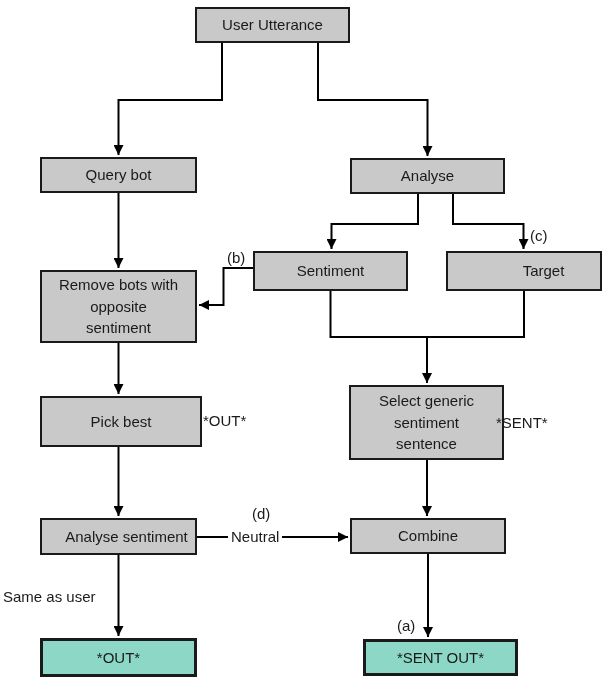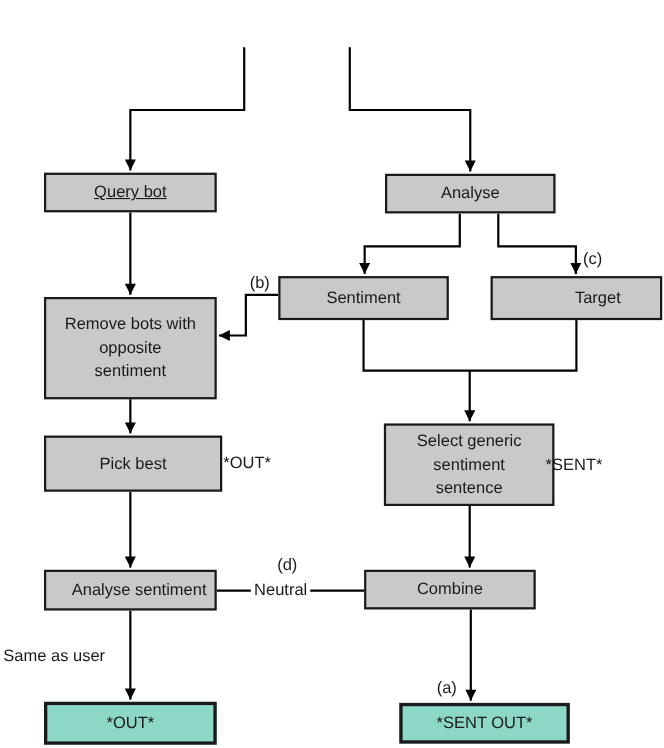--- a/index.html
+++ b/index.html
@@ -96,42 +96,43 @@
 
     <path d="M253,268 H223.5 V305 H199" marker-end="url(#arrow)"></path>
 
     <path d="M427,460 V516" marker-end="url(#arrow)"></path>
 
     <path d="M197,537 H348" marker-end="url(#arrow)"></path>
 
     <path d="M428,554 V637" marker-end="url(#arrow)"></path>
   </svg>
 
+  <div class="node" style="left:195px;top:7px;width:155px;height:36px;">User Utterance</div>
 
-  <div class="node" style="left:40px;top:157px;width:157px;height:36px;text-decoration:underline;">Query bot</div>
+  <div class="node" style="left:40px;top:157px;width:157px;height:36px;">Query bot</div>
 
   <div class="node" style="left:350px;top:158px;width:155px;height:36px;text-align:center;">Analyse</div>
 
   <div class="node" style="left:253px;top:251px;width:155px;height:40px;">Sentiment</div>
 
   <div class="node" style="left:446px;top:251px;width:156px;height:40px;padding-left:39px;">Target</div>
 
-  <div class="node" style="left:40px;top:270px;width:157px;height:93px;">Remove bots with
+  <div class="node" style="left:40px;top:270px;width:157px;height:73px;">Remove bots with
 opposite
 sentiment</div>
 
   <div class="node" style="left:40px;top:396px;width:162px;height:51px;">Pick best</div>
 
   <div class="node" style="left:349px;top:385px;width:155px;height:75px;">Select generic
 sentiment
 sentence</div>
 
   <div class="node" style="left:40px;top:518px;width:157px;height:37px;padding-left:16px;">Analyse sentiment</div>
 
-  <div class="node" style="left:331px;top:518px;width:156px;height:36px;">Combine</div>
+  <div class="node" style="left:350px;top:518px;width:156px;height:36px;">Combine</div>
 
   <div class="node terminal" style="left:40px;top:638px;width:157px;height:39px;">*OUT*</div>
 
   <div class="node terminal" style="left:352px;top:639px;width:155px;height:37px;margin-left:11px;">*SENT OUT*</div>
 
   <div class="edge-label" style="left:203px;top:413px;">*OUT*</div>
 
   <div class="edge-label" style="left:496px;top:415px;">*SENT*</div>
 
   <div class="edge-label" style="left:227px;top:250px;">(b)</div>

